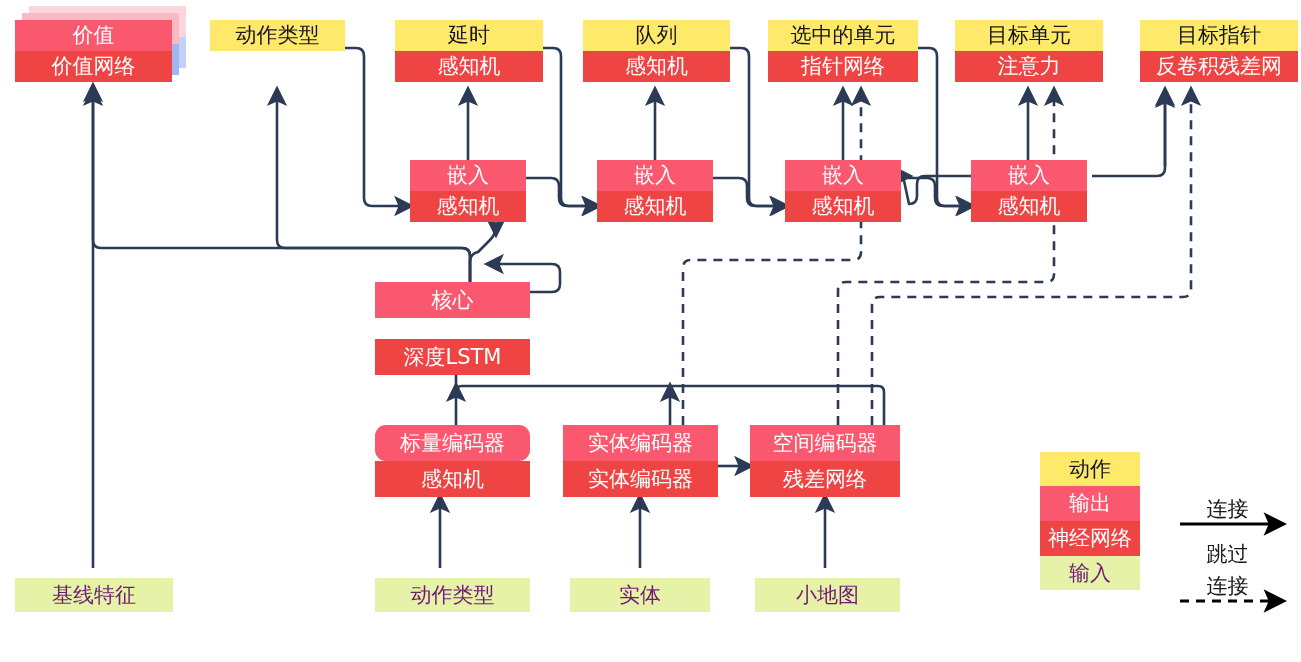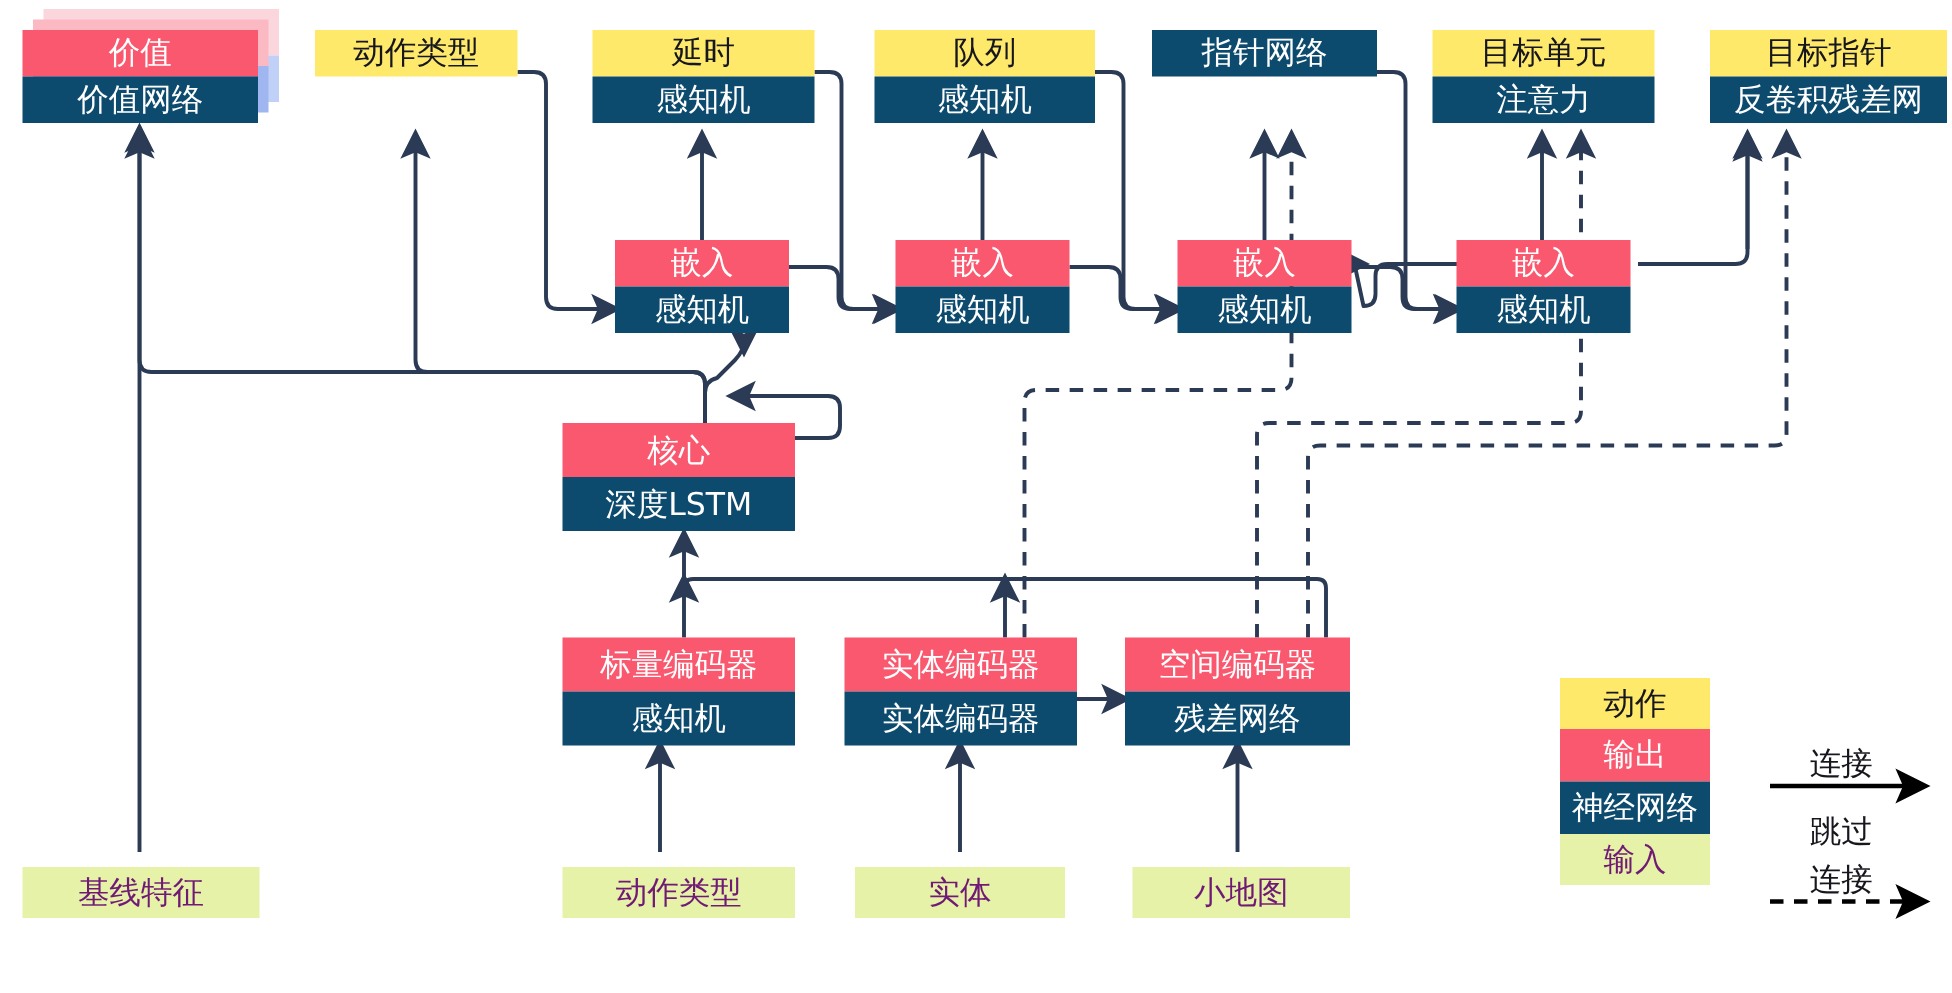--- a/index.html
+++ b/index.html
@@ -12,21 +12,21 @@
   #edges{position:absolute;left:0;top:0;width:1301px;height:662px;}
 
   .node{position:absolute;box-sizing:border-box;}
   .cell{
     box-sizing:border-box;width:100%;
     display:flex;align-items:center;justify-content:center;
     font-size:21px;line-height:1;white-space:nowrap;letter-spacing:0px;
   }
   .c-action{background:#ffe96b;color:#16161d;}
   .c-output{background:#f9586e;color:#ffffff;}
-  .c-net   {background:#0c4a6e;color:#ffffff;}
+  .c-net   {background:#ef4444;color:#ffffff;}
   .c-input {background:#e6f2a8;color:#701a75;}
 
   
   .ghost{position:absolute;z-index:0;}
   .ghost .cell{font-size:0;}
   .g-output{background:#fbb9c3;}
   .g-net{background:#9fb6f0;}
   .g-output2{background:#fcd6dd;}
   .g-net2{background:#c0d0f6;}
 
@@ -151,20 +151,21 @@
     <div class="cell c-action" style="height:31px;">延时</div>
     <div class="cell c-net" style="height:31px;">感知机</div>
   </div>
 
   <div class="node top" style="left:583px;top:20px;width:147px;height:62px;">
     <div class="cell c-action" style="height:31px;">队列</div>
     <div class="cell c-net" style="height:31px;">感知机</div>
   </div>
 
   <div class="node top" style="left:768px;top:20px;width:150px;height:62px;">
+    <div class="cell c-action" style="height:31px;">选中的单元</div>
     <div class="cell c-net" style="height:31px;">指针网络</div>
   </div>
 
   <div class="node top" style="left:955px;top:20px;width:148px;height:62px;">
     <div class="cell c-action" style="height:31px;">目标单元</div>
     <div class="cell c-net" style="height:31px;">注意力</div>
   </div>
 
   <div class="node top" style="left:1140px;top:20px;width:158px;height:62px;">
     <div class="cell c-action" style="height:31px;">目标指针</div>
@@ -183,25 +184,25 @@
     <div class="cell c-output" style="height:31px;">嵌入</div>
     <div class="cell c-net" style="height:31px;">感知机</div>
   </div>
   <div class="node top" style="left:971px;top:160px;width:116px;height:62px;">
     <div class="cell c-output" style="height:31px;">嵌入</div>
     <div class="cell c-net" style="height:31px;">感知机</div>
   </div>
 
   <div class="node top" style="left:375px;top:282px;width:155px;height:72px;">
     <div class="cell c-output" style="height:36px;">核心</div>
-    <div class="cell c-net" style="height:36px;">深度LSTM</div>
+    <div class="cell c-net" style="height:36px;margin-top:21px;">深度LSTM</div>
   </div>
 
   <div class="node top" style="left:375px;top:425px;width:155px;height:72px;">
-    <div class="cell c-output" style="height:36px;">标量编码器</div>
+    <div class="cell c-output" style="height:36px;border-radius:11px;">标量编码器</div>
     <div class="cell c-net" style="height:36px;">感知机</div>
   </div>
   <div class="node top" style="left:563px;top:425px;width:155px;height:72px;">
     <div class="cell c-output" style="height:36px;">实体编码器</div>
     <div class="cell c-net" style="height:36px;">实体编码器</div>
   </div>
   <div class="node top" style="left:750px;top:425px;width:150px;height:72px;">
     <div class="cell c-output" style="height:36px;">空间编码器</div>
     <div class="cell c-net" style="height:36px;">残差网络</div>
   </div>

